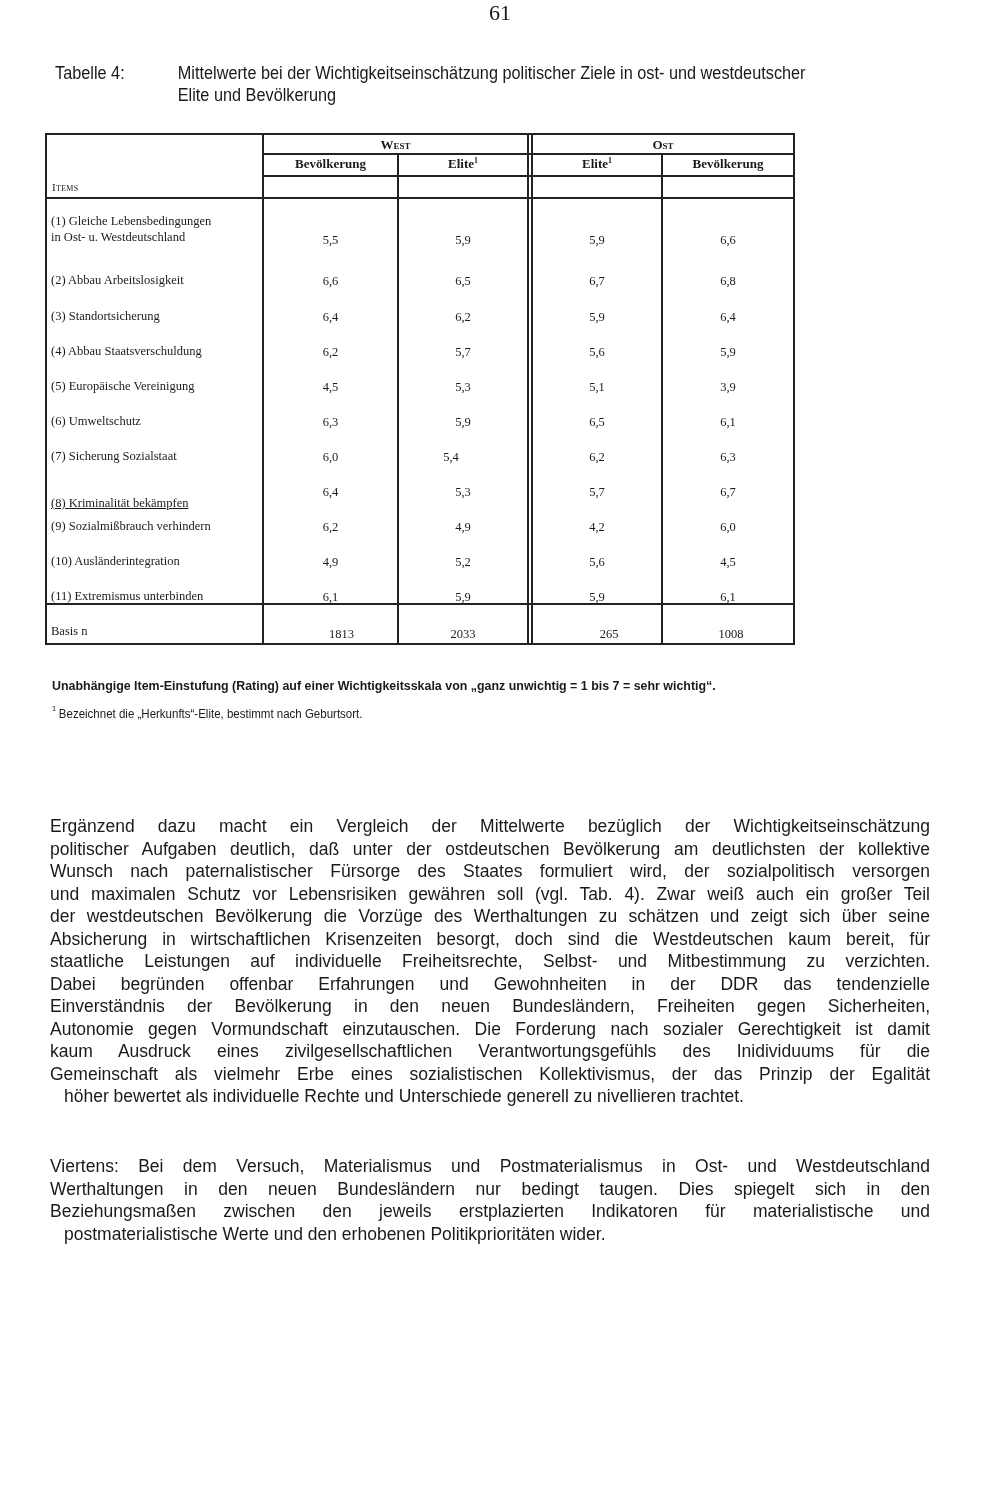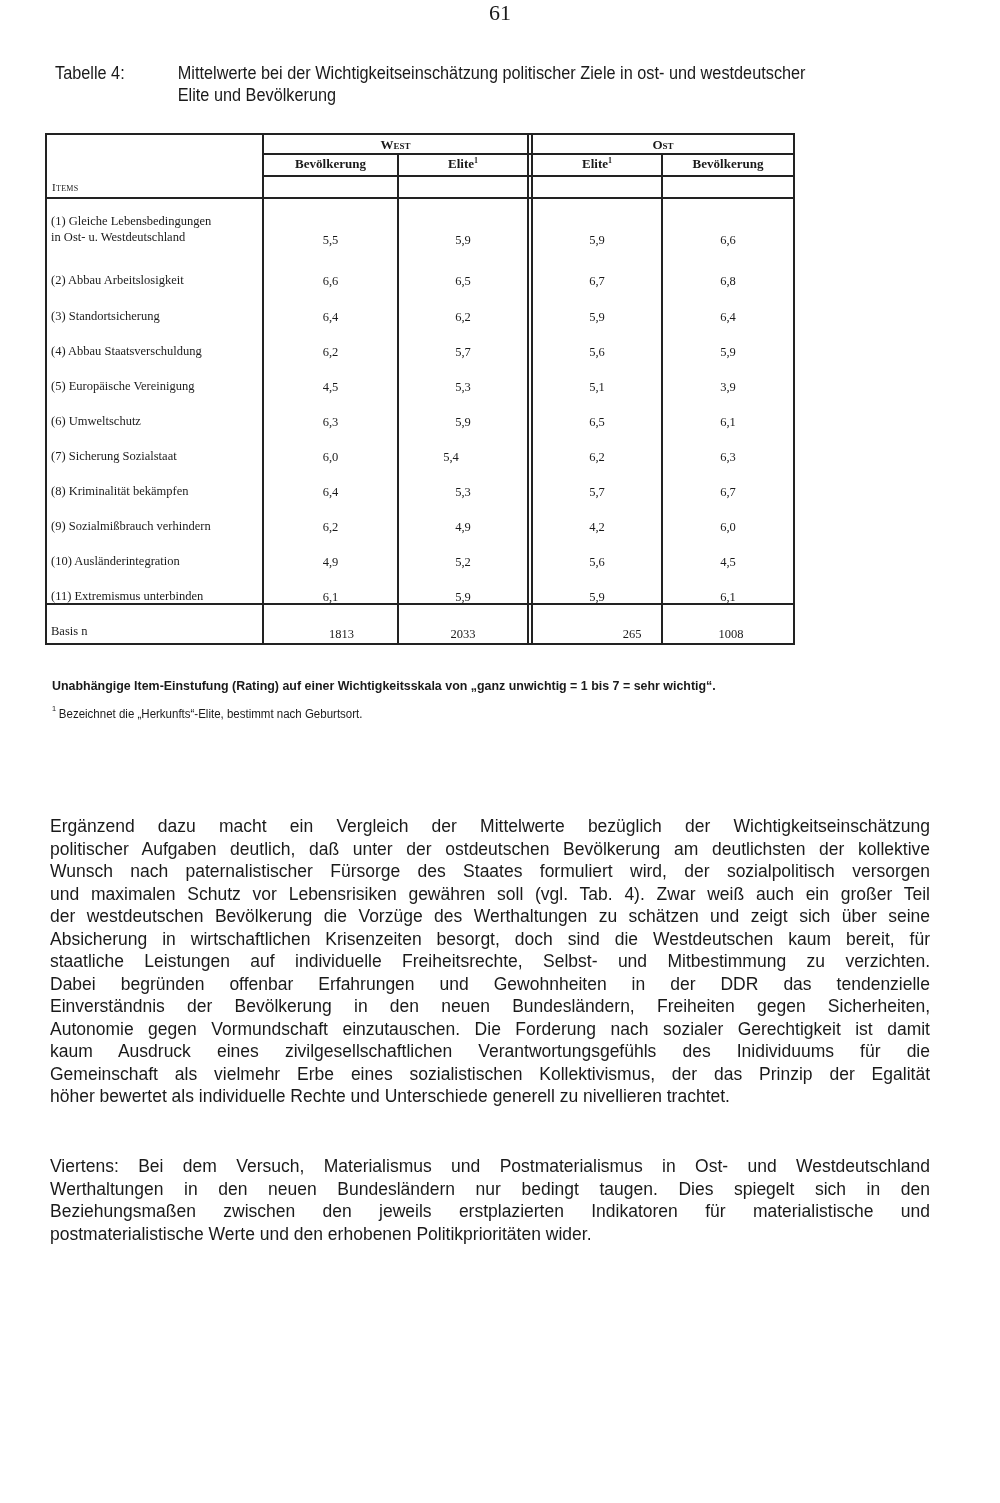--- a/index.html
+++ b/index.html
@@ -22,21 +22,21 @@
   .item-label { position: absolute; left: 4px; font-size: 12.5px; line-height: 16px; width: 212px; }
   .cell { position: absolute; text-align: center; font-size: 12.5px; }
 
   .note { position: absolute; left: 52px; font-size: 13.5px; transform: scaleX(0.92); transform-origin: left top; white-space: nowrap; }
   .note.bold { font-weight: bold; top: 678px; }
   .note.fn { top: 704px; font-size: 12.5px; }
   .note.fn sup { font-size: 8px; vertical-align: 7px; margin-right: 3px; }
 
   .para { position: absolute; left: 50px; width: 880px; font-size: 17.5px; line-height: 22.5px; text-align: justify; }
   .para .ln { display: block; text-align: justify; text-align-last: justify; white-space: nowrap; }
-  .para .ln.last { text-align-last: left; }
+  .para .ln.last { text-align-last: left; margin-left: 14px; }
   .p1 { top: 815px; }
   .p2 { top: 1155px; }
 </style>
 </head>
 <body>
 
 <div class="page-number serif">61</div>
 
 <div class="table-caption sans">
   <span class="label">Tabelle 4:</span>
@@ -113,21 +113,21 @@
       <div class="cell" style="left: 352px; width: 128px; top: 280px;">5,9</div>
       <div class="cell" style="left: 486px; width: 128px; top: 280px;">6,5</div>
       <div class="cell" style="left: 616px; width: 130px; top: 280px;">6,1</div>
       <div class="item-label" style="top: 313px;">
         <div>(7) Sicherung Sozialstaat</div>
       </div>
       <div class="cell" style="left: 217px; width: 133px; top: 315px;">6,0</div>
       <div class="cell" style="left: 352px; width: 104px; top: 315px;">5,4</div>
       <div class="cell" style="left: 486px; width: 128px; top: 315px;">6,2</div>
       <div class="cell" style="left: 616px; width: 130px; top: 315px;">6,3</div>
-      <div class="item-label" style="top: 348px;">
+      <div class="item-label" style="top: 360px; text-decoration: underline;">
         <div>(8) Kriminalität bekämpfen</div>
       </div>
       <div class="cell" style="left: 217px; width: 133px; top: 350px;">6,4</div>
       <div class="cell" style="left: 352px; width: 128px; top: 350px;">5,3</div>
       <div class="cell" style="left: 486px; width: 128px; top: 350px;">5,7</div>
       <div class="cell" style="left: 616px; width: 130px; top: 350px;">6,7</div>
       <div class="item-label" style="top: 383px;">
         <div>(9) Sozialmißbrauch verhindern</div>
       </div>
       <div class="cell" style="left: 217px; width: 133px; top: 385px;">6,2</div>
@@ -146,21 +146,21 @@
       </div>
       <div class="cell" style="left: 217px; width: 133px; top: 455px;">6,1</div>
       <div class="cell" style="left: 352px; width: 128px; top: 455px;">5,9</div>
       <div class="cell" style="left: 486px; width: 128px; top: 455px;">5,9</div>
       <div class="cell" style="left: 616px; width: 130px; top: 455px;">6,1</div>
     </div>
 
   <div class="item-label" style="top:488px;">Basis n</div>
   <div class="cell" style="left:217px; width:133px; top:492px;padding-left:11px;">1813</div>
   <div class="cell" style="left:352px; width:128px; top:492px;">2033</div>
-  <div class="cell" style="left:486px; width:152px; top:492px;padding-left:23px;">265</div>
+  <div class="cell" style="left:486px; width:152px; top:492px;">265</div>
   <div class="cell" style="left:616px; width:136px; top:492px;">1008</div>
 </div>
 
 <div class="note bold sans">Unabhängige Item-Einstufung (Rating) auf einer Wichtigkeitsskala von „ganz unwichtig = 1 bis 7 = sehr  wichtig“.</div>
 <div class="note fn sans"><sup>1</sup><span>Bezeichnet die „Herkunfts“-Elite, bestimmt nach Geburtsort.</span></div>
 
 <div class="para p1 sans" id="para0">
     <span class="ln">Ergänzend dazu macht ein Vergleich der Mittelwerte bezüglich der Wichtigkeitseinschätzung</span>
     <span class="ln">politischer Aufgaben deutlich, daß unter der ostdeutschen Bevölkerung am deutlichsten der kollektive</span>
     <span class="ln">Wunsch nach paternalistischer Fürsorge des Staates formuliert wird, der sozialpolitisch versorgen</span>

